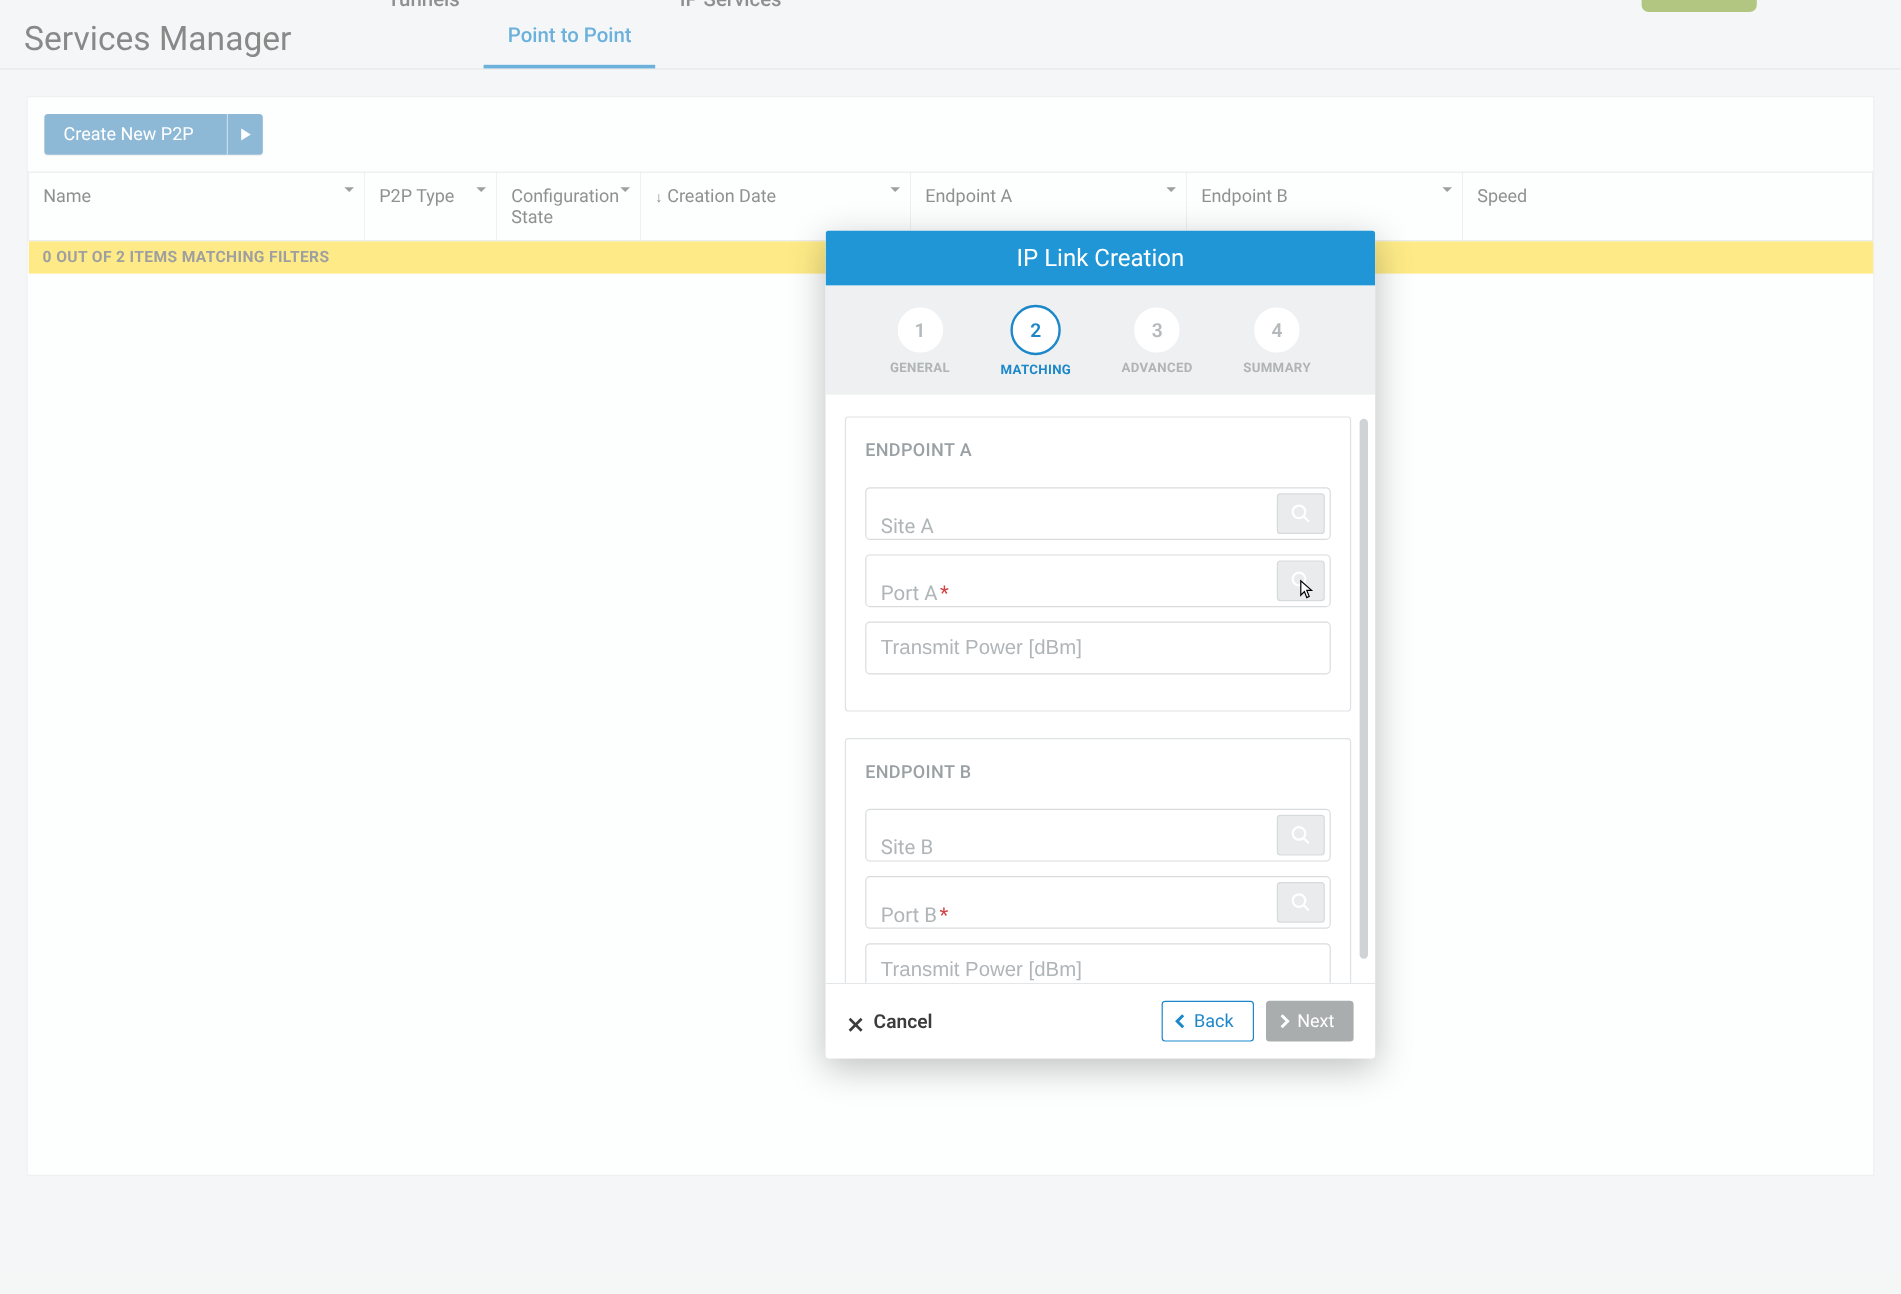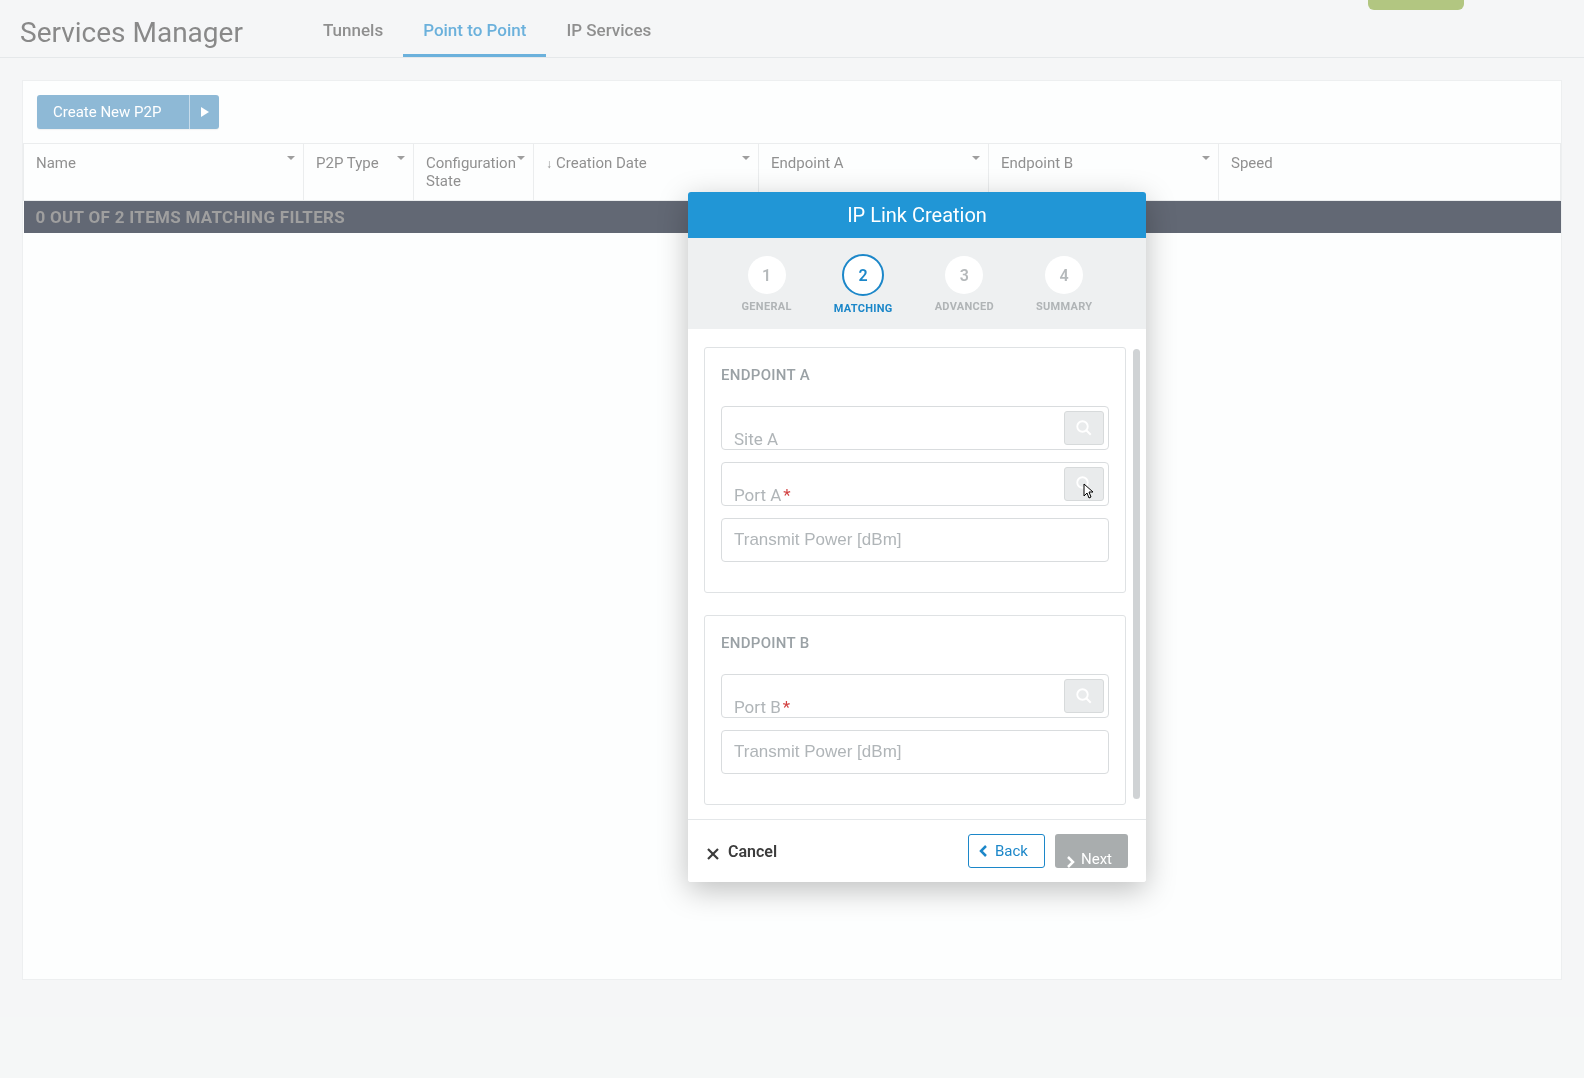--- a/index.html
+++ b/index.html
@@ -44,20 +44,21 @@
     font-size: 17px;
     font-weight: 500;
     color: #545454;
     padding: 0 20px 14px 20px;
     cursor: pointer;
     border-bottom: 3px solid transparent;
   }
   .tab.active {
     color: #1c87c9;
     border-bottom-color: #1c87c9;
+    margin-top: 30px;
   }
   .greenbtn {
     position: absolute;
     right: 120px;
     top: -6px;
     width: 96px;
     height: 16px;
     background: #89a83e;
     border-radius: 0 0 6px 6px;
   }
@@ -120,23 +121,23 @@
   table.data th .drop {
     position: absolute;
     right: 8px;
     top: 12px;
     width: 0; height: 0;
     border-left: 4px solid transparent;
     border-right: 4px solid transparent;
     border-top: 4px solid #6a6a6a;
   }
   .filterrow td {
-    background: #0f172a;
+    background: #fde047;
     color: #6c6c6c;
-    font-size: 17px;
+    font-size: 13px;
     font-weight: 700;
     padding: 6px 12px;
     letter-spacing: 0.3px;
   }
 
   
   .modal {
     position: absolute;
     left: 688px;
     top: 192px;
@@ -297,21 +298,21 @@
   }
   .btn-outline svg { stroke: #1c87c9; stroke-width: 2.5; fill: none;}
   .btn-grey {
     background: #a9adae;
     color: #fff;
     border: none;
     border-radius: 3px;
     height: 34px;
     padding: 0 16px 0 10px;
     display: flex;
-    align-items: flex-end;
+    align-items: center;
     gap: 6px;
     font-size: 15px;
     cursor: pointer;
   }
   .btn-grey svg { stroke: #fff; stroke-width: 2.5; fill: none; }
 
   .cursor {
     position: absolute;
     left: 1078px;
     top: 482px;
@@ -419,20 +420,31 @@
       </div>
 
       <div class="field">
         <input type="text" placeholder="Transmit Power [dBm]" style="">
       </div>
     </fieldset>
 
     <fieldset class="group">
       <div class="gtitle">ENDPOINT B</div>
 
+      <div class="field">
+        <div class="ph">
+            <span>Site B</span>
+          </div>
+        <div class="searchbtn">
+          <svg width="18" height="18" viewBox="0 0 24 24">
+              <circle cx="10" cy="10" r="7"></circle>
+              <line x1="21" y1="21" x2="15" y2="15"></line>
+            </svg>
+        </div>
+      </div>
 
       <div class="field">
         <div class="ph">
             <span>Port B</span>
             <span class="star">*</span>
           </div>
         <div class="searchbtn">
           <svg width="18" height="18" viewBox="0 0 24 24">
               <circle cx="10" cy="10" r="7"></circle>
               <line x1="21" y1="21" x2="15" y2="15"></line>

